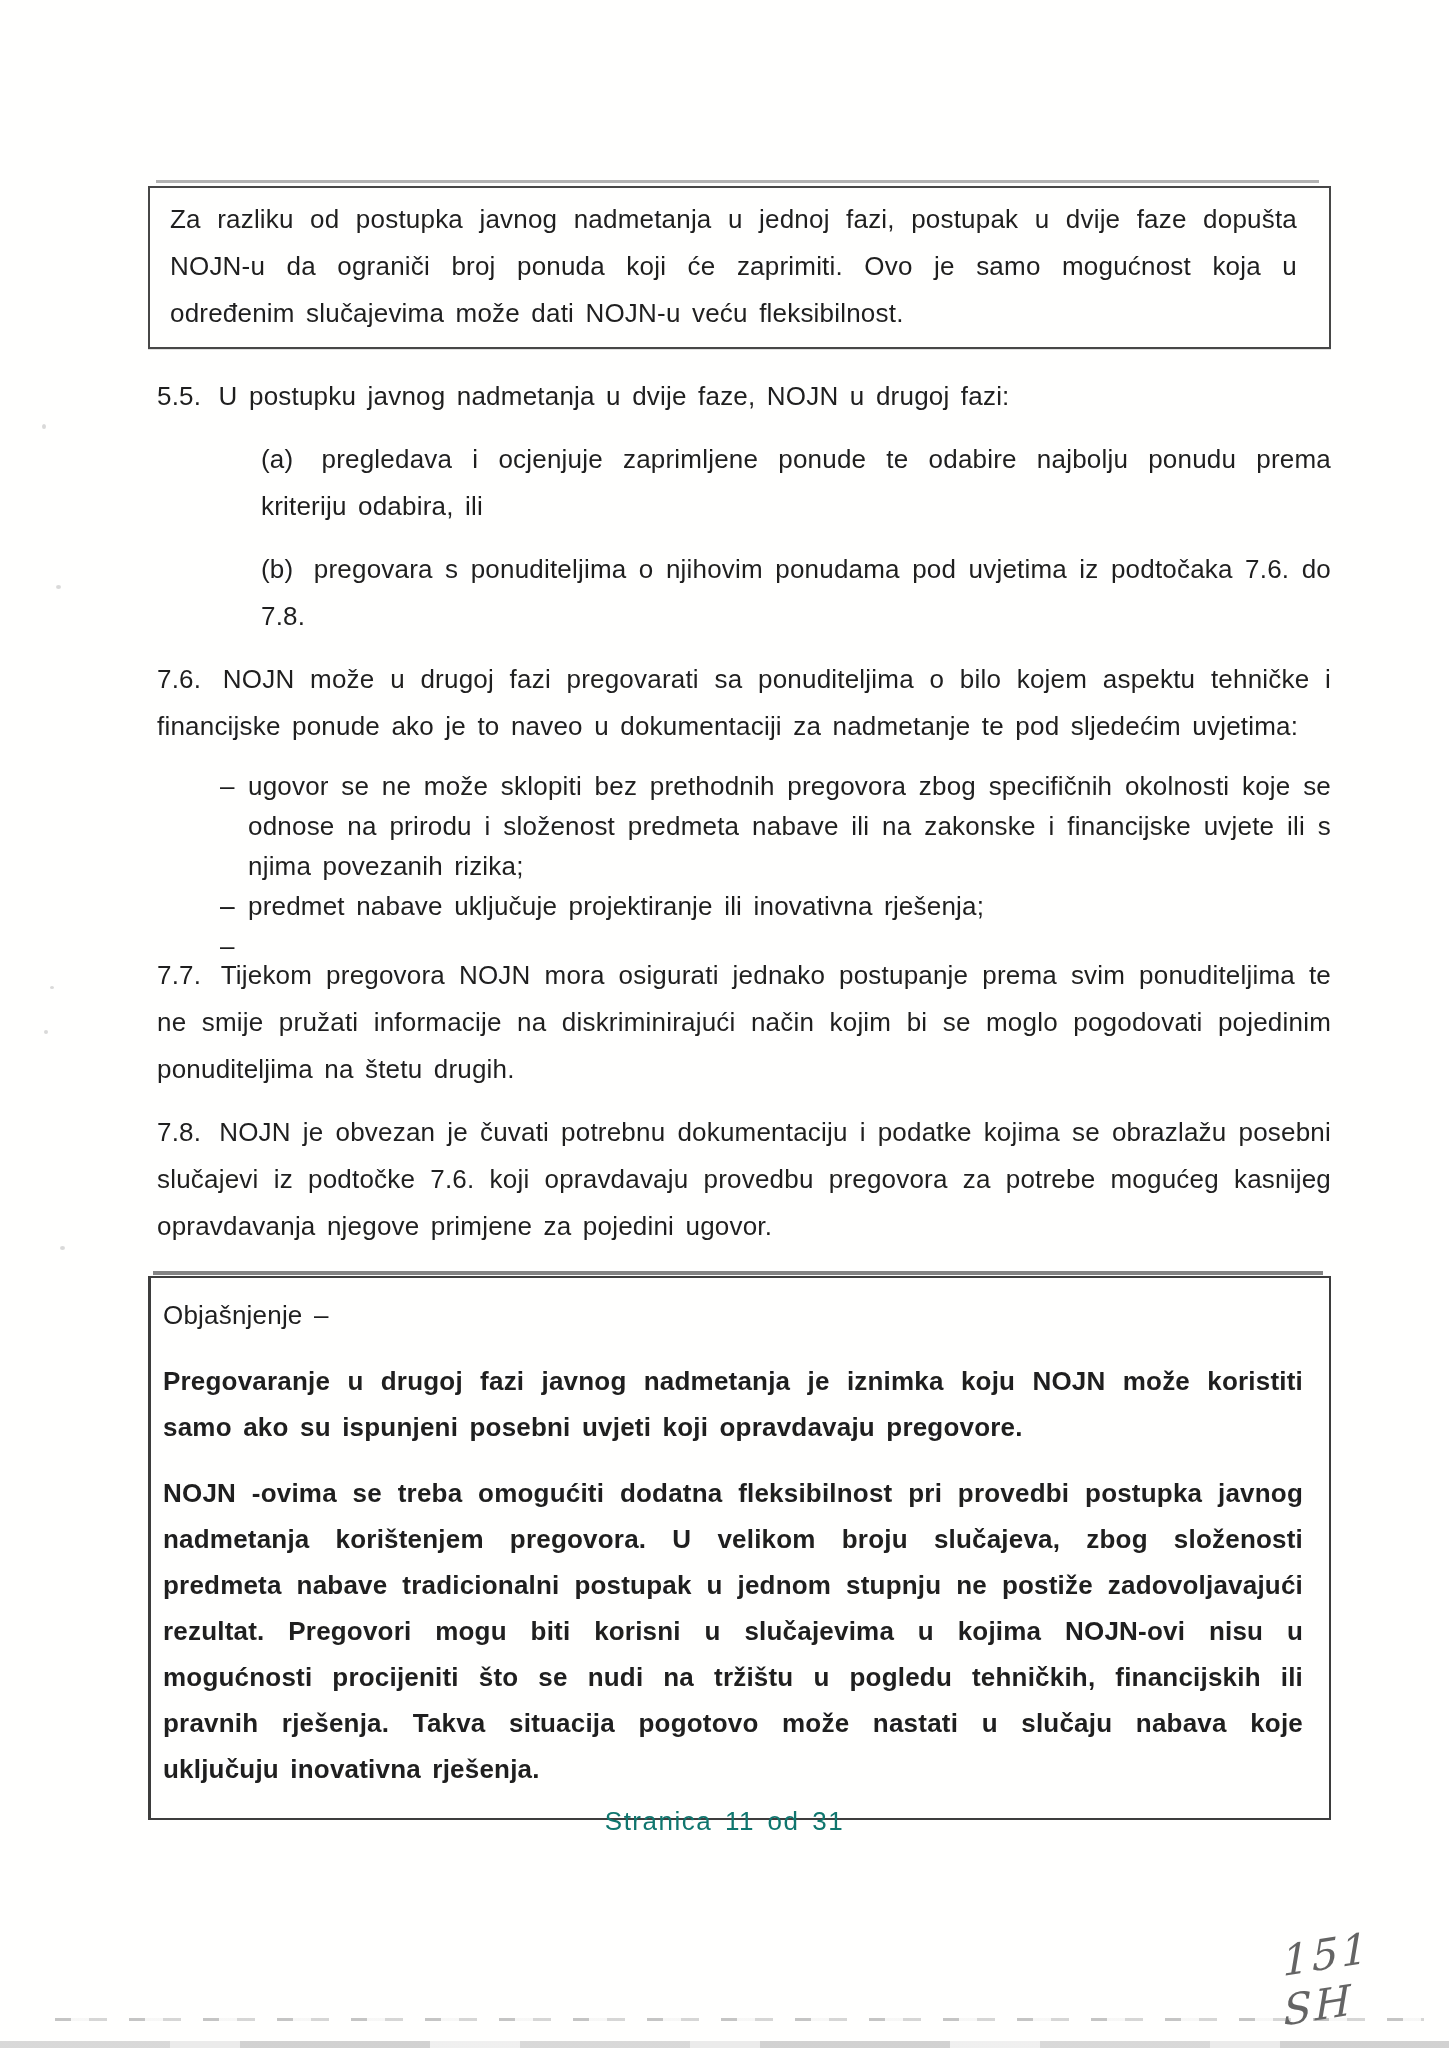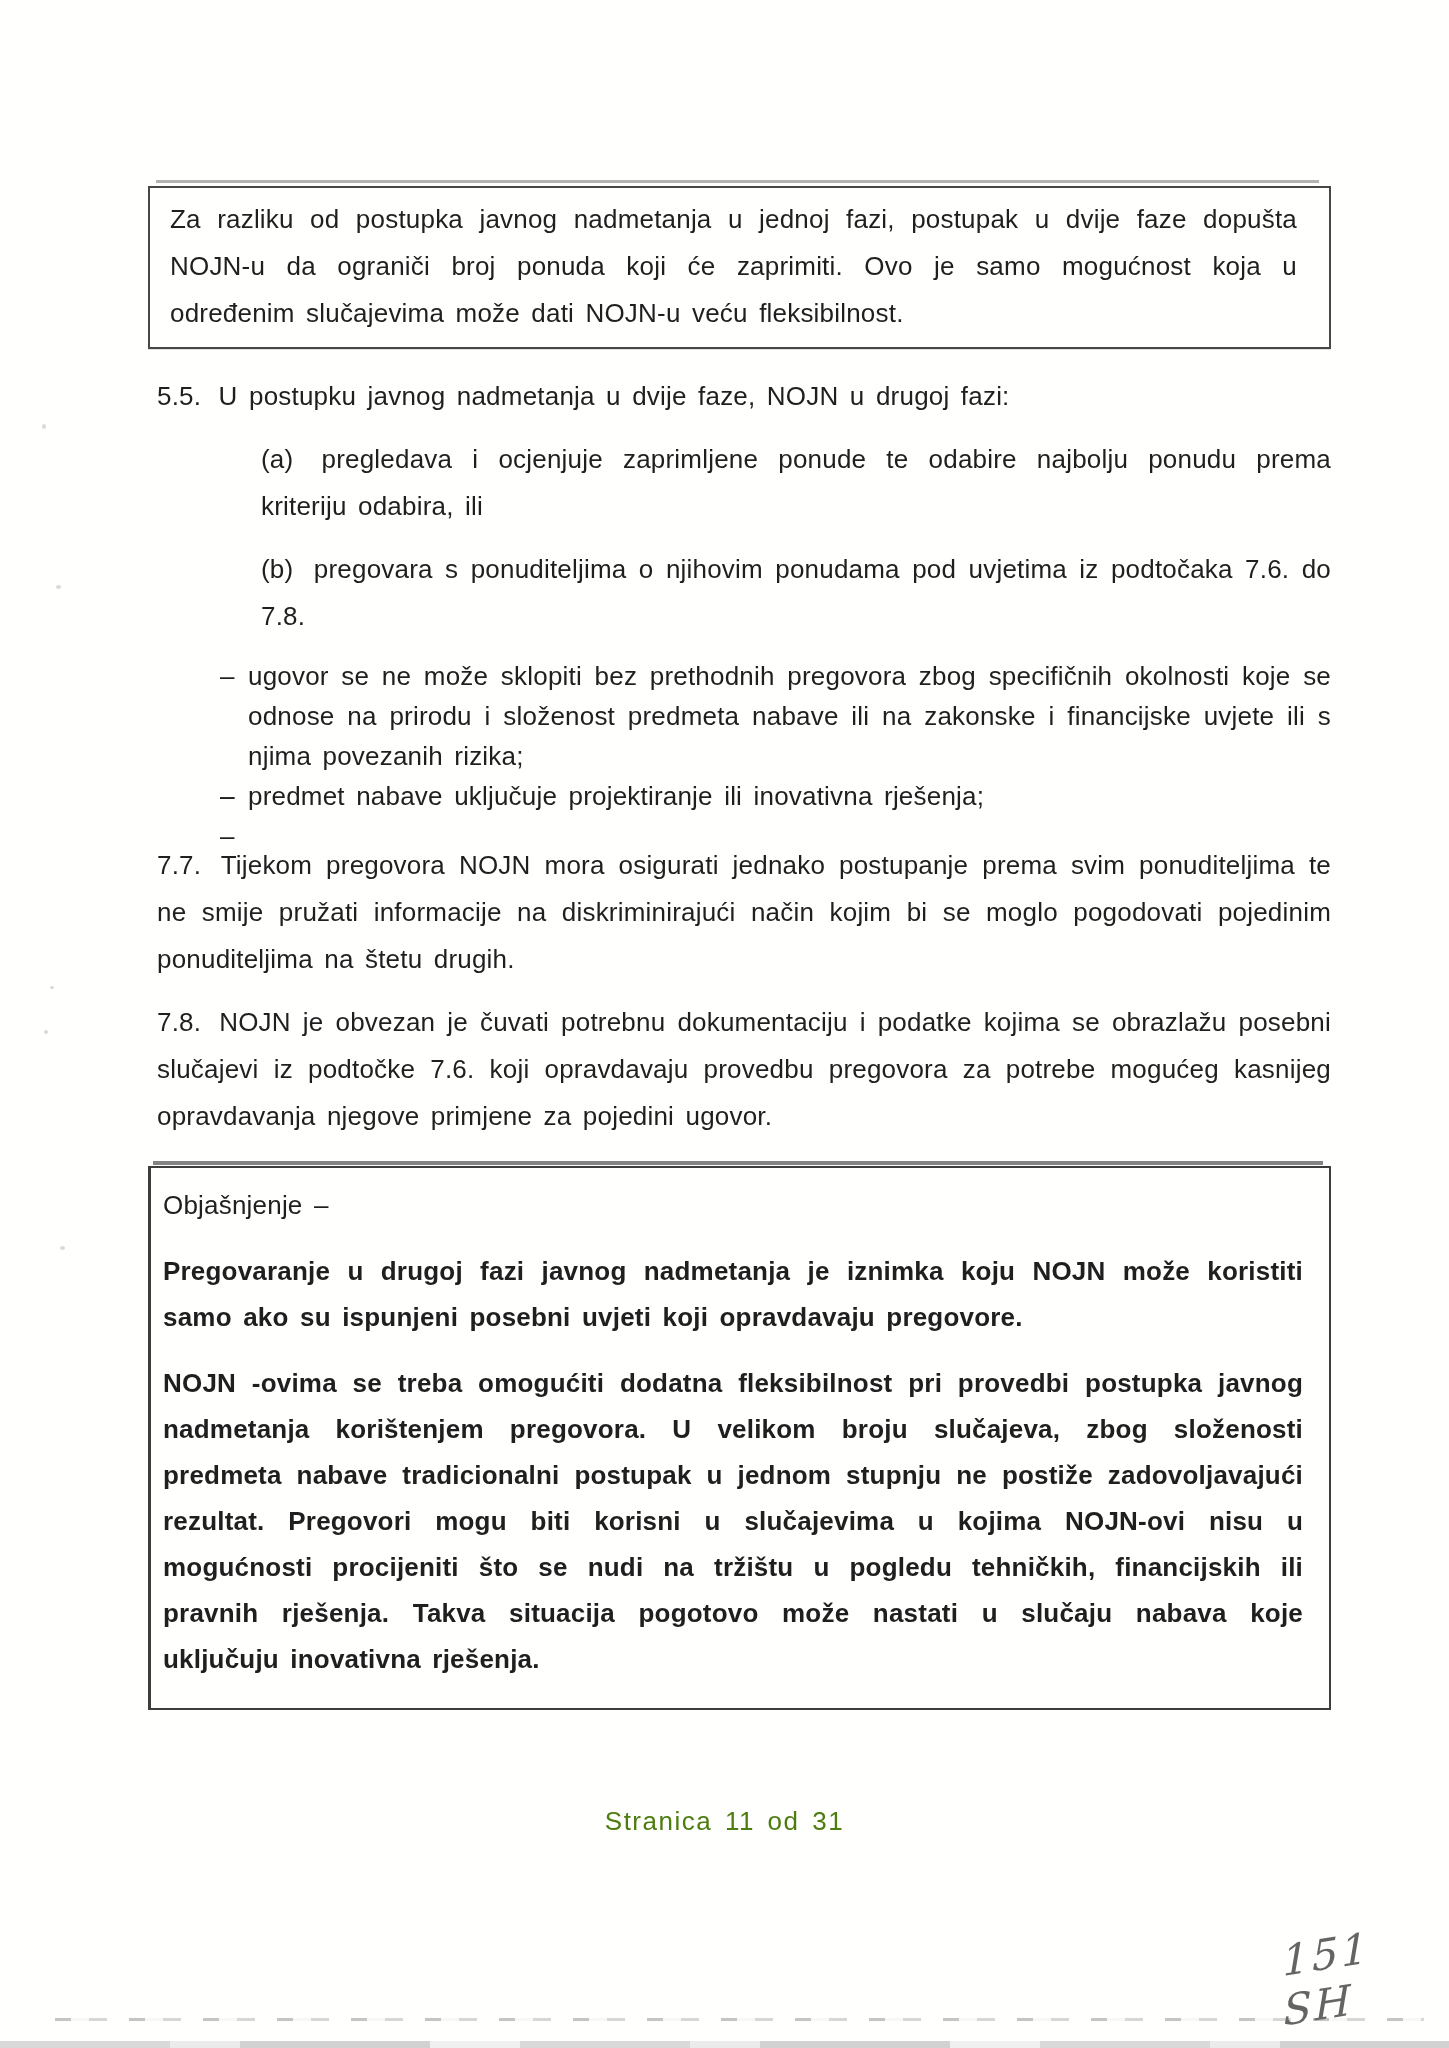--- a/index.html
+++ b/index.html
@@ -106,21 +106,21 @@
 
   .page-footer {
     position: absolute;
     left: 0;
     top: 1806px;
     width: 100%;
     text-align: center;
     font-size: 26px;
     letter-spacing: 1.5px;
     word-spacing: 4px;
-    color: #4d7c0f;
+    color: #0f766e;
   }
 
   .handwritten-mark {
     position: absolute;
     left: 1282px;
     top: 1924px;
     font-family: "DejaVu Serif", serif;
     font-style: italic;
     font-size: 42px;
     letter-spacing: 3px;
@@ -169,20 +169,21 @@
     <div class="intro-box">
       <span>Za razliku od postupka javnog nadmetanja u jednoj fazi, postupak u dvije faze dopušta NOJN-u da ograniči broj ponuda koji će zaprimiti. Ovo je samo mogućnost koja u određenim slučajevima može dati NOJN-u veću fleksibilnost.</span>
     </div>
 
     <p class="para"><span class="pnum">5.5.</span> <span>U postupku javnog nadmetanja u dvije faze, NOJN u drugoj fazi:</span></p>
 
     <div class="subitem"><span class="ilabel">(a)</span> <span>pregledava i ocjenjuje zaprimljene ponude te odabire najbolju ponudu prema kriteriju odabira, ili</span></div>
 
     <div class="subitem"><span class="ilabel">(b)</span> <span>pregovara s ponuditeljima o njihovim ponudama pod uvjetima iz podtočaka 7.6. do 7.8.</span></div>
 
+    <p class="para"><span class="pnum">7.6.</span> <span>NOJN može u drugoj fazi pregovarati sa ponuditeljima o bilo kojem aspektu tehničke i financijske ponude ako je to naveo u dokumentaciji za nadmetanje te pod sljedećim uvjetima:</span></p>
 
     <ul class="dash-list">
       <li><span class="dash">–</span><span>ugovor se ne može sklopiti bez prethodnih pregovora zbog specifičnih okolnosti koje se odnose na prirodu i složenost predmeta nabave ili na zakonske i financijske uvjete ili s njima povezanih rizika;</span></li>
       <li><span class="dash">–</span></li>
       <li><span class="dash">–</span><span>predmet nabave uključuje projektiranje ili inovativna rješenja;</span></li>
       <li><span class="dash">–</span></li>
     </ul>
 
     <p class="para"><span class="pnum">7.7.</span> <span>Tijekom pregovora NOJN mora osigurati jednako postupanje prema svim ponuditeljima te ne smije pružati informacije na diskriminirajući način kojim bi se moglo pogodovati pojedinim ponuditeljima na štetu drugih.</span></p>
 

